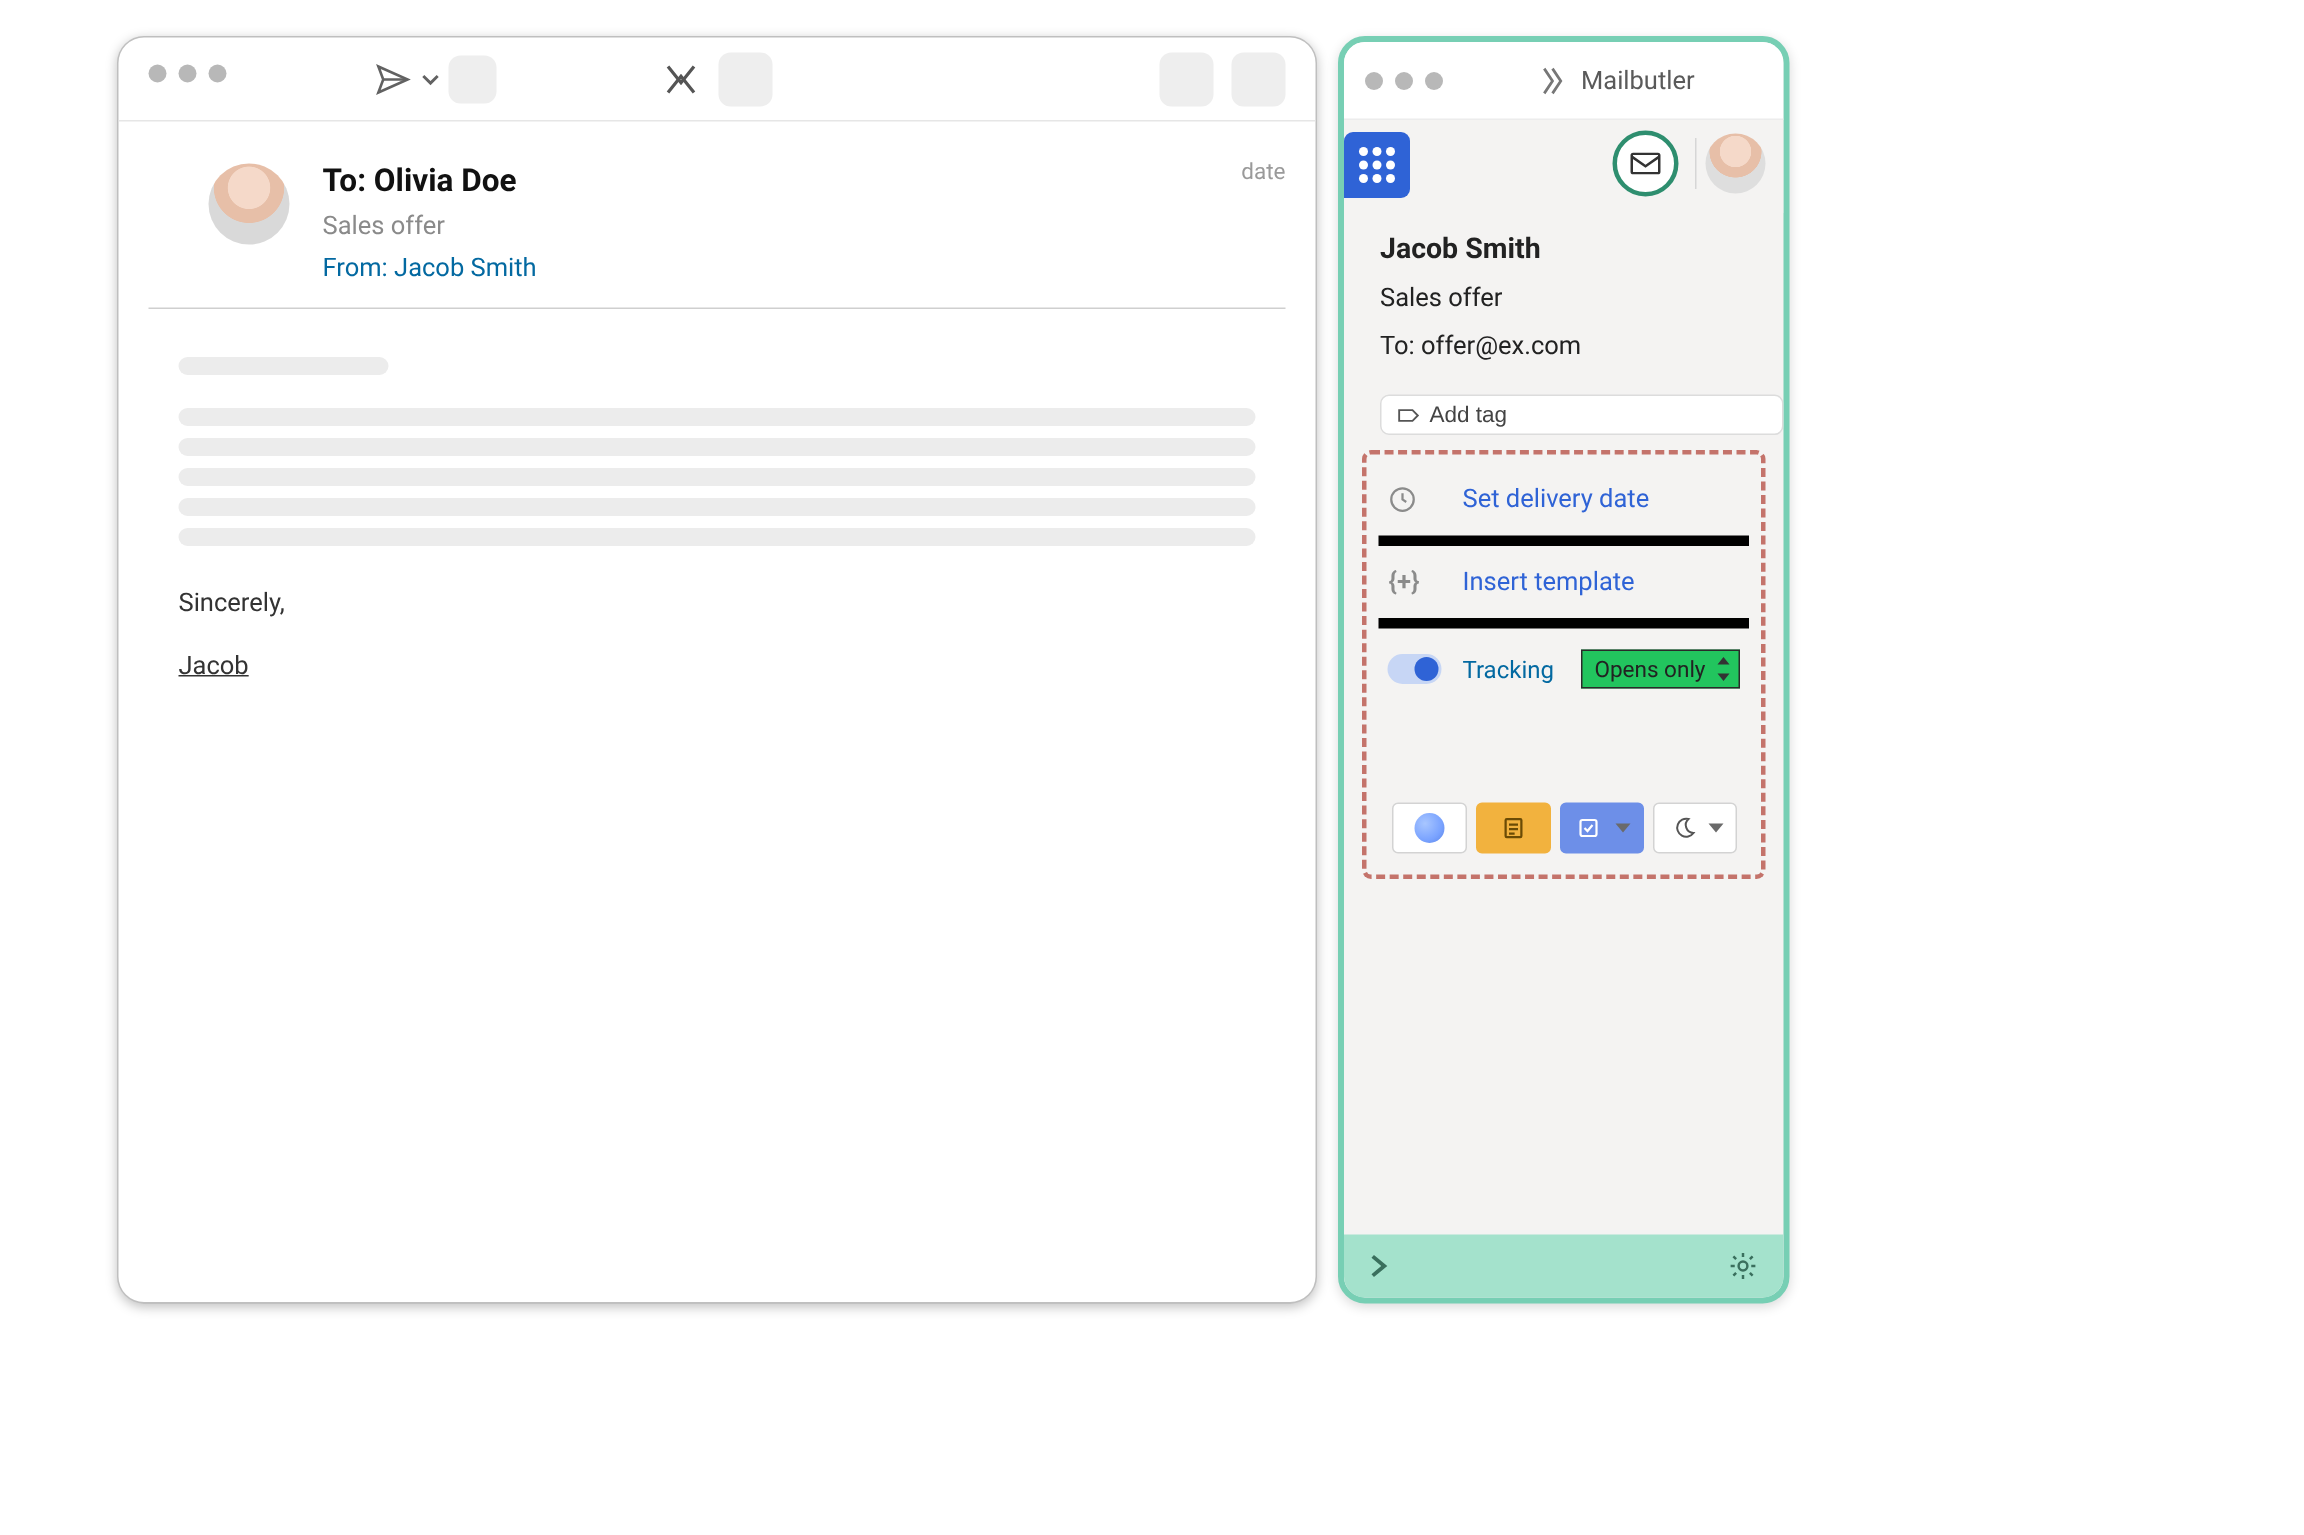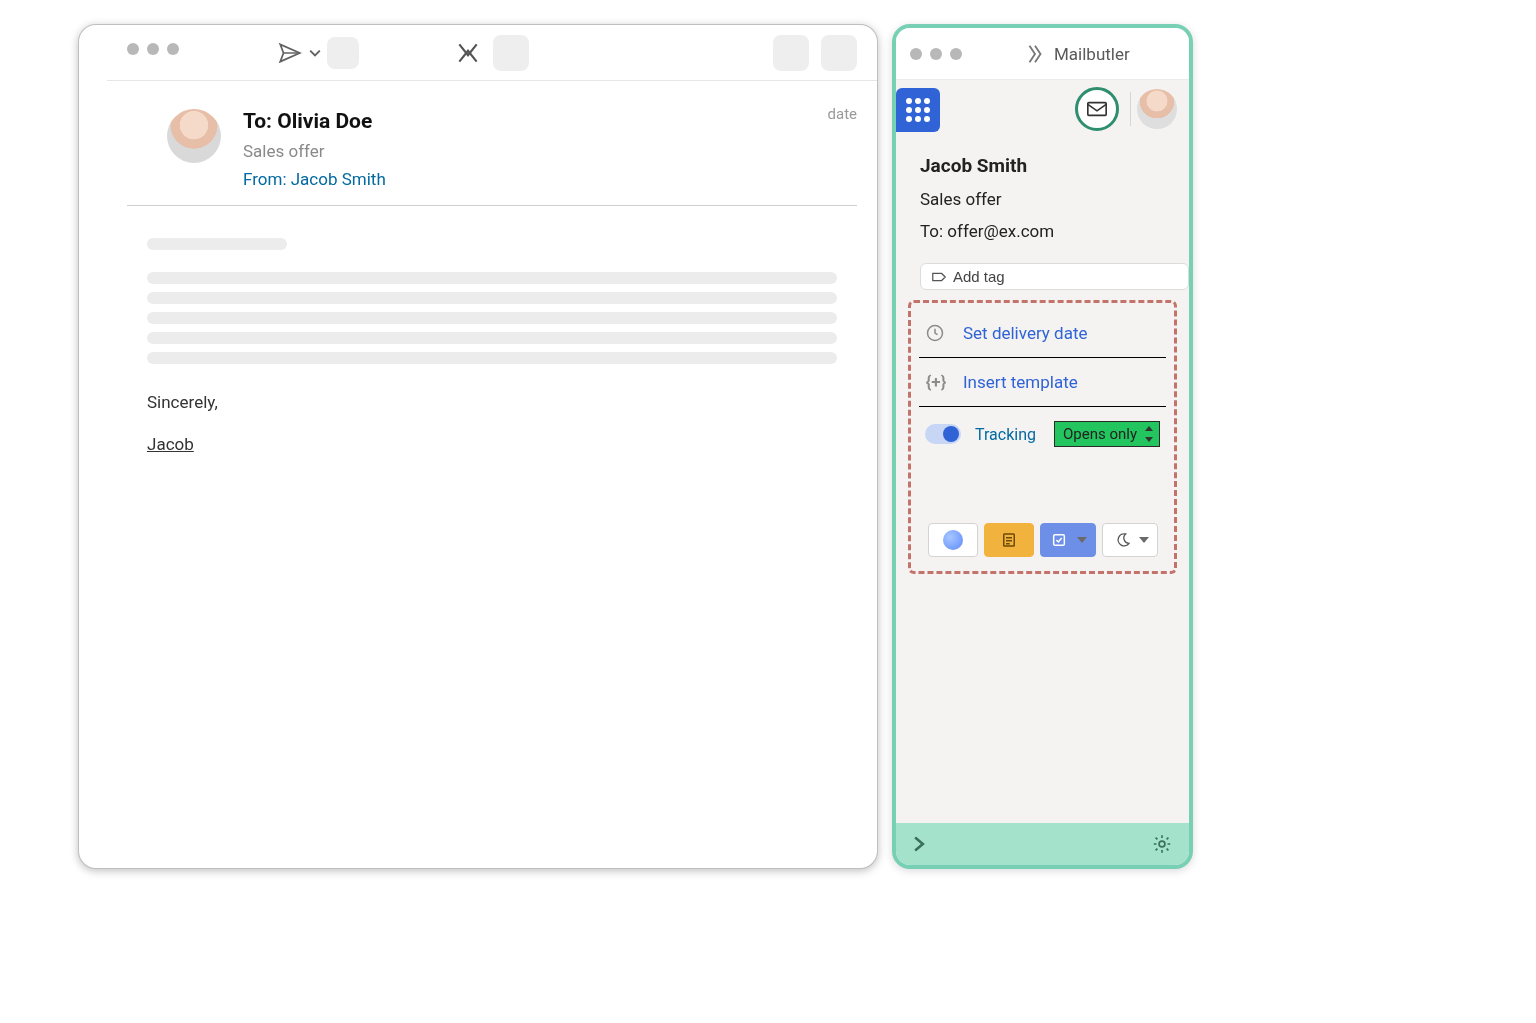--- a/index.html
+++ b/index.html
@@ -20,21 +20,20 @@
     position: absolute;
     left: 78px;
     top: 24px;
     width: 800px;
     height: 845px;
     background: #fff;
     border-radius: 18px;
     box-shadow: 0 2px 8px rgba(0,0,0,0.25);
     border: 1px solid rgba(0,0,0,0.25);
     overflow: hidden;
-    padding-left: 28px;
   }
   .win-dots {
     position: absolute;
     left: 20px;
     top: 18px;
     display: flex;
     gap: 8px;
   }
   .win-dots span {
     width: 12px; height: 12px; border-radius: 50%;
@@ -180,23 +179,23 @@
     margin:12px 0 0 24px;
   }
   .dashed-box{
     margin:10px 12px 0 12px;
     border:3px dashed #c4736b;
     border-radius:6px;
     padding:6px 8px 14px 8px;
     position:relative;
   }
   .act-row{
-    display:flex;align-items:center;gap:16px;
+    display:flex;align-items:center;gap:28px;
     padding:14px 6px;
-    border-bottom:1px solid #000000;
+    border-bottom:7px solid #000000;
     color:#2f63d6;font-size:17px;
   }
   .act-row:last-of-type{border-bottom:none;}
   .act-row .ic{ width:22px; text-align:center; color:#8b8b8b; font-size:17px;}
   .track-row{
     display:flex;align-items:center;gap:14px;padding:14px 6px 6px 6px;
   }
   .toggle{
     width:36px;height:20px;background:#c7d6f5;border-radius:10px;position:relative;display:inline-block;
   }

